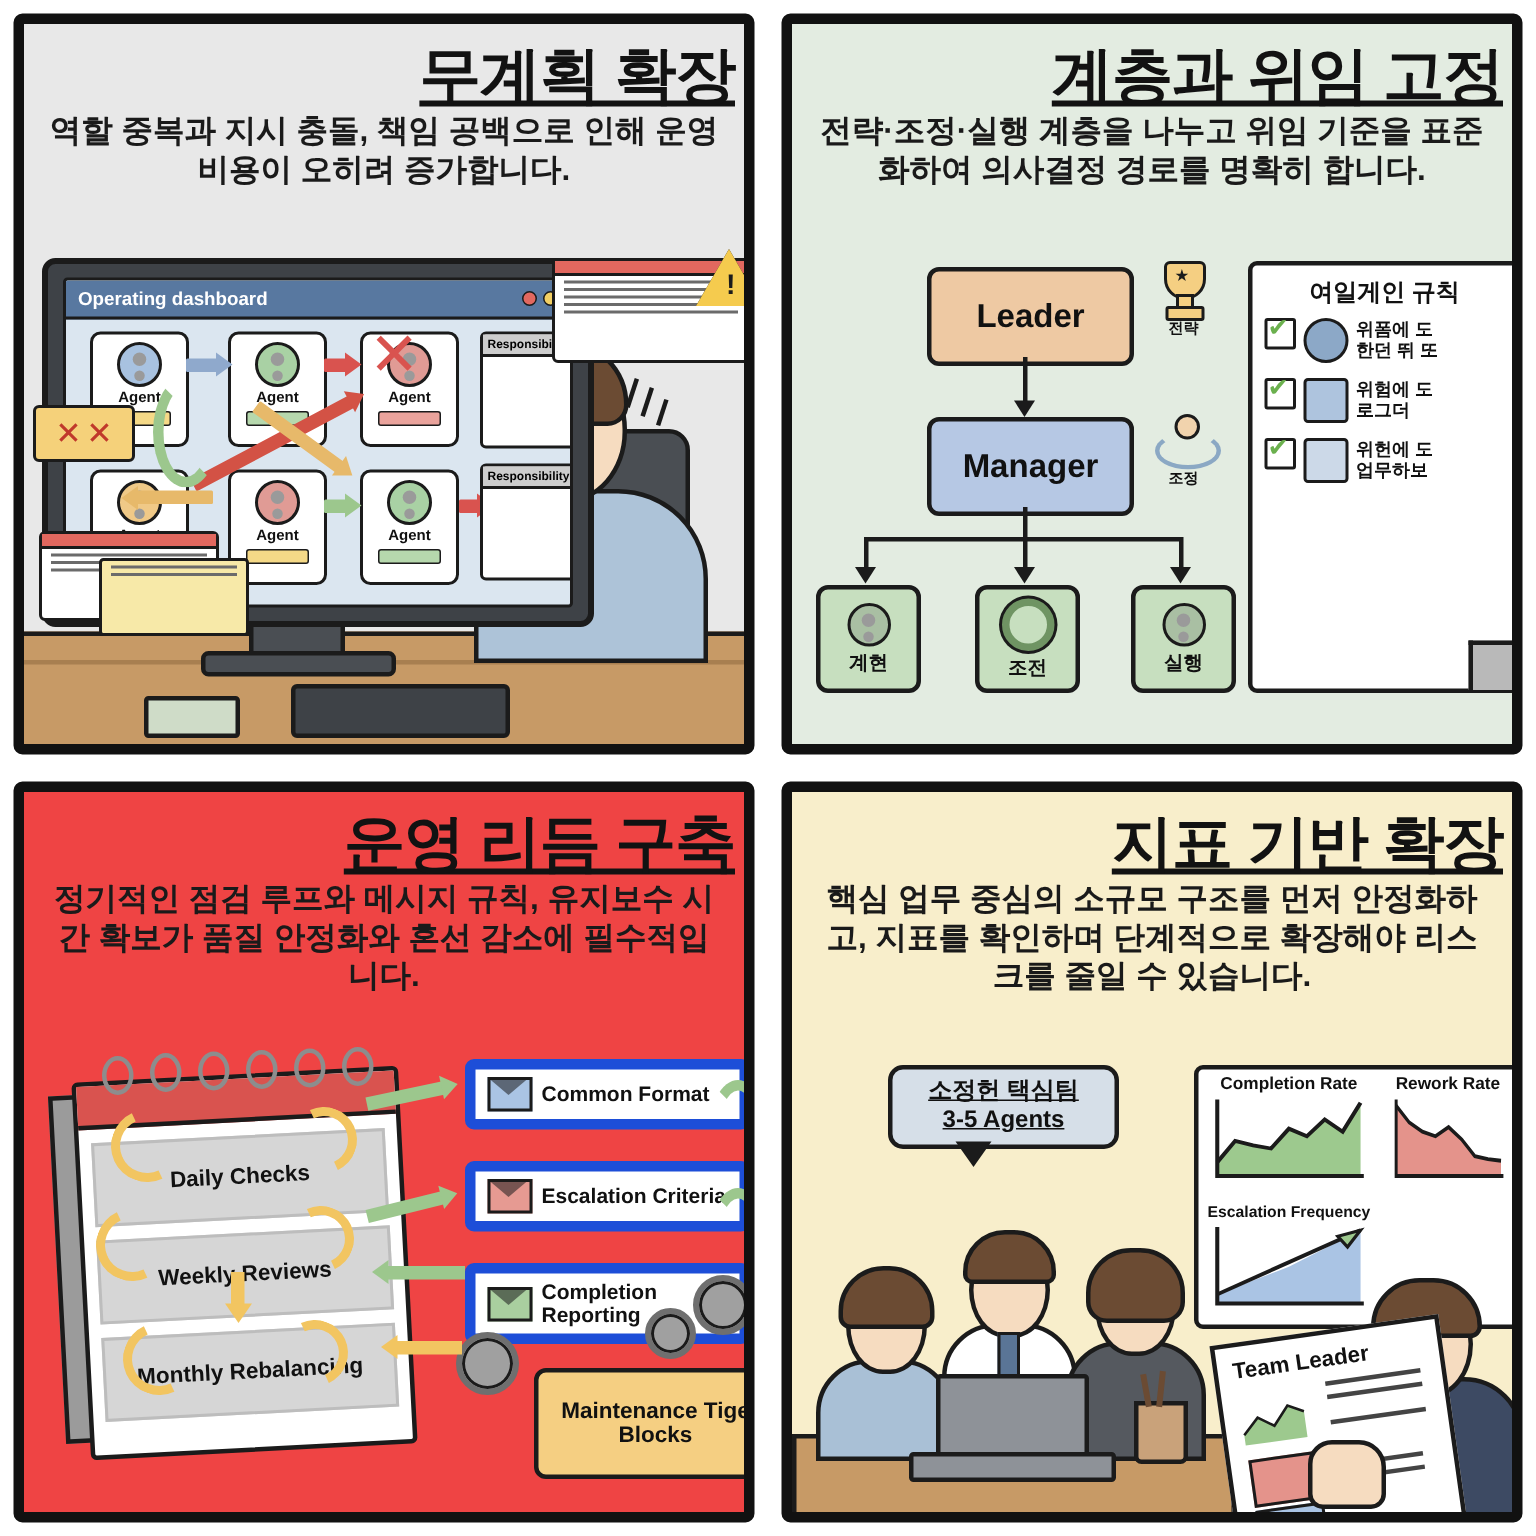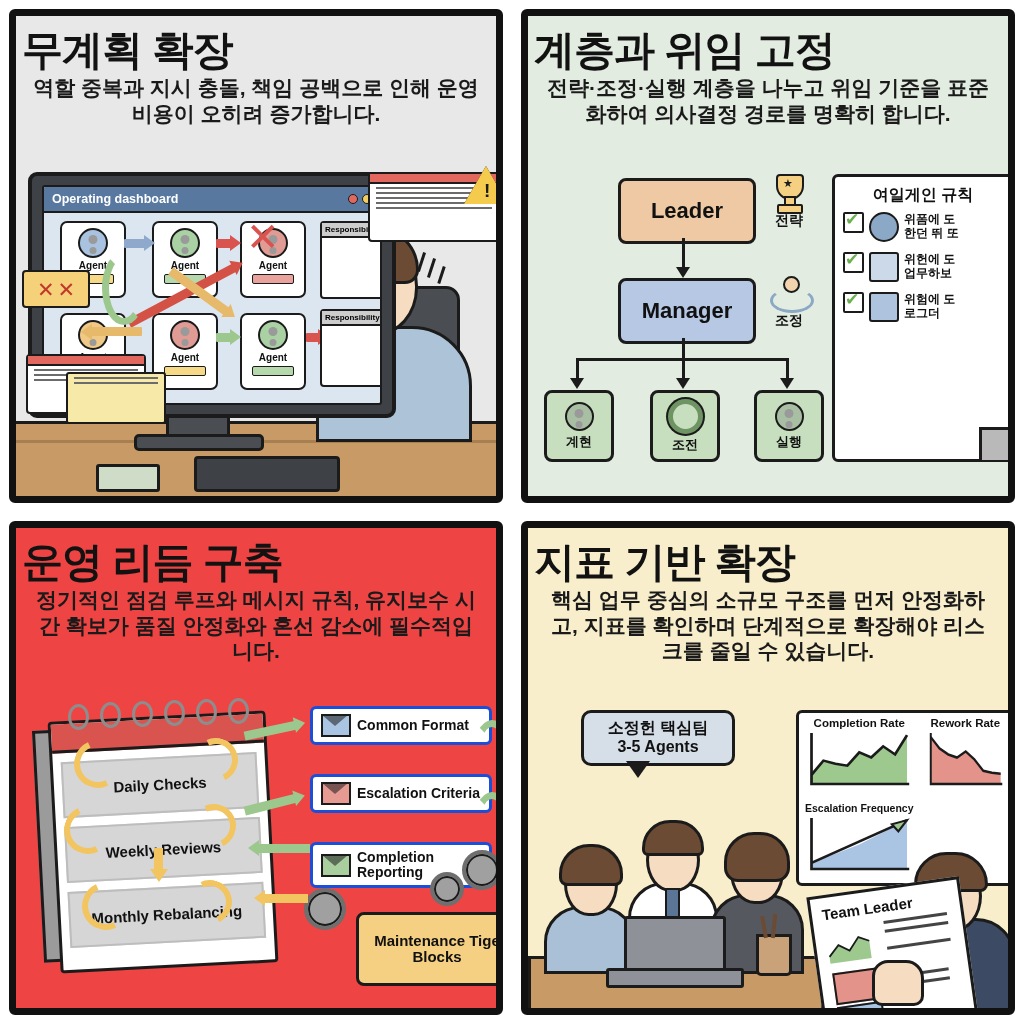--- a/index.html
+++ b/index.html
@@ -10,23 +10,23 @@
         grid-template-columns:1fr 1fr;grid-template-rows:1fr 1fr;
         background:#fff;}
 
   .panel{position:relative;box-sizing:border-box;border:7px solid #111;
          margin:9px;border-radius:6px;overflow:hidden;}
   .p1{background:#e8e8e8;}
   .p2{background:#e3ece1;}
   .p3{background:#ef4444;}
   .p4{background:#f8eecb;}
 
-  .title{font-weight:bold;text-align:left;color:#121212;
+  .title{font-weight:bold;text-align:right;color:#121212;
          font-size:41px;letter-spacing:-1px;line-height:1.0;
-         margin:14px 6px 4px;}
+         margin:14px 6px 4px;text-decoration:underline;}
   .subtitle{font-weight:bold;text-align:center;color:#1a1a1a;
             font-size:21px;line-height:1.22;margin:4px 14px 0;}
 
   
   .art{position:absolute;left:0;right:0;bottom:0;top:150px;}
 
   
   .desk{position:absolute;left:0;right:0;bottom:0;height:72px;background:#c79a66;
         border-top:3px solid #1b1b1b;}
   .desk:after{content:"";position:absolute;left:0;right:0;top:16px;height:3px;background:#a87f50;}
@@ -89,21 +89,21 @@
   
   .hbox{position:absolute;border:3px solid #1b1b1b;border-radius:8px;display:flex;
         align-items:center;justify-content:center;font-weight:bold;color:#111;}
   .h-leader{background:#eec9a3;font-size:22px;}
   .h-mgr{background:#b6c8e4;font-size:22px;}
   .h-leaf{background:#c7dfbf;flex-direction:column;font-size:13px;gap:2px;}
   .vline{position:absolute;width:3px;background:#1b1b1b;}
   .hline{position:absolute;height:3px;background:#1b1b1b;}
   .ah{position:absolute;width:0;height:0;border-left:7px solid transparent;
       border-right:7px solid transparent;border-top:11px solid #1b1b1b;}
-  .sidelbl{position:absolute;text-align:center;font-weight:bold;font-size:14px;color:#111;}
+  .sidelbl{position:absolute;text-align:center;font-weight:bold;font-size:10px;color:#111;}
   .card-rules{position:absolute;background:#fff;border:3px solid #1b1b1b;border-radius:6px;}
   .card-rules h4{margin:8px 0 6px;text-align:center;font-size:16px;color:#111;}
   .rule{display:flex;align-items:flex-start;gap:5px;margin:0 8px 10px;}
   .cbx{width:17px;height:17px;border:2.5px solid #1b1b1b;background:#fff;flex:none;
        position:relative;border-radius:2px;}
   .cbx:after{content:"✔";position:absolute;left:0px;top:-5px;font-size:17px;color:#6bb04e;
              font-weight:bold;}
   .ricon{width:26px;height:26px;flex:none;border:2.5px solid #1b1b1b;border-radius:3px;
          background:#b6c8e4;}
   .ricon.circ{border-radius:50%;}
@@ -114,21 +114,21 @@
   
   .cal{position:absolute;background:#fff;border:3px solid #1b1b1b;border-radius:4px;
        transform:rotate(-3deg);}
   .cal-top{height:26px;background:#d9534f;border-bottom:3px solid #1b1b1b;}
   .cal-row{height:52px;background:#d6d6d6;border:2px solid #bdbdbd;margin:9px 8px;
            display:flex;align-items:center;justify-content:center;text-align:center;
            font-weight:bold;font-size:15px;color:#111;line-height:1.05;}
   .ring{position:absolute;width:15px;height:20px;border:3.5px solid #8d8d8d;border-radius:50%;
         background:transparent;}
   .calside{position:absolute;width:26px;background:#9b9b9b;border:3px solid #1b1b1b;}
-  .msg{position:absolute;background:#fff;border:3px solid #1d4ed8;border-radius:6px;
+  .msg{position:absolute;background:#fff;border:7px solid #1d4ed8;border-radius:6px;
        display:flex;align-items:center;gap:6px;padding:5px 8px;}
   .env{width:26px;height:19px;border:2.5px solid #1b1b1b;flex:none;position:relative;}
   .env.blue{background:#aac4e4;} .env.red{background:#e69a92;} .env.green{background:#a9cf9f;}
   .env:after{content:"";position:absolute;left:-1px;top:-1px;width:0;height:0;
              border-left:13px solid transparent;border-right:13px solid transparent;
              border-top:11px solid #1b1b1b;opacity:.55;}
   .msg .t{font-size:14px;font-weight:bold;line-height:1.08;color:#111;}
   .maint{position:absolute;background:#f5cf82;border:3px solid #1b1b1b;border-radius:8px;
          text-align:center;font-weight:bold;font-size:15px;color:#111;line-height:1.1;
          display:flex;align-items:center;justify-content:center;padding:6px;}
@@ -340,32 +340,32 @@
         <div class="rule">
           <div class="cbx"></div>
           <div class="ricon circ" style="background:#8ca8c7;"></div>
           <div class="rtext">
             <div>위폼에 도</div>
             <div>한던 뛰 또</div>
           </div>
         </div>
         <div class="rule">
           <div class="cbx"></div>
+          <div class="ricon" style="background:#aec4de;"></div>
+          <div class="rtext">
+            <div>위험에 도</div>
+            <div>로그더</div>
+          </div>
+        </div>
+        <div class="rule">
+          <div class="cbx"></div>
           <div class="ricon" style="background:#ccd9e8;"></div>
           <div class="rtext">
             <div>위헌에 도</div>
             <div>업무하보</div>
-          </div>
-        </div>
-        <div class="rule">
-          <div class="cbx"></div>
-          <div class="ricon" style="background:#aec4de;"></div>
-          <div class="rtext">
-            <div>위험에 도</div>
-            <div>로그더</div>
           </div>
         </div>
         <div class="fold"></div>
       </div>
     </div>
   </div>
 
   <div class="panel p3">
     <div class="title">운영 리듬 구축</div>
     <div class="subtitle">정기적인 점검 루프와 메시지 규칙, 유지보수 시간 확보가 품질 안정화와 혼선 감소에 필수적입니다.</div>
@@ -430,21 +430,21 @@
       <div style="position:absolute;left:238px;top:194px;width:0;height:0;border-right:11px solid #f2c561;border-top:8px solid transparent;border-bottom:8px solid transparent;"></div>
     </div>
   </div>
 
   <div class="panel p4">
     <div class="title">지표 기반 확장</div>
     <div class="subtitle">핵심 업무 중심의 소규모 구조를 먼저 안정화하고, 지표를 확인하며 단계적으로 확장해야 리스크를 줄일 수 있습니다.</div>
 
     <div class="art" style="top:182px;">
 
-      <div class="bubble" style="left:53px;top:0px;width:128px;">
+      <div class="bubble" style="left:64px;top:0px;width:128px;text-decoration:underline;">
         <div>소정헌 택심팀</div>
         <div>3-5 Agents</div>
       </div>
 
       <div class="desk4" style="left:0px;top:246px;width:290px;height:52px;"></div>
       <div class="shirtb" style="left:16px;top:196px;width:86px;height:62px;"></div>
       <div class="head4" style="left:36px;top:142px;width:48px;height:58px;"></div>
       <div class="hair4" style="left:31px;top:134px;width:58px;height:36px;border-radius:30px 30px 8px 8px;"></div>
       <div class="shirtw" style="left:100px;top:172px;width:84px;height:86px;"></div>
       <div class="head4" style="left:118px;top:118px;width:48px;height:58px;"></div>

